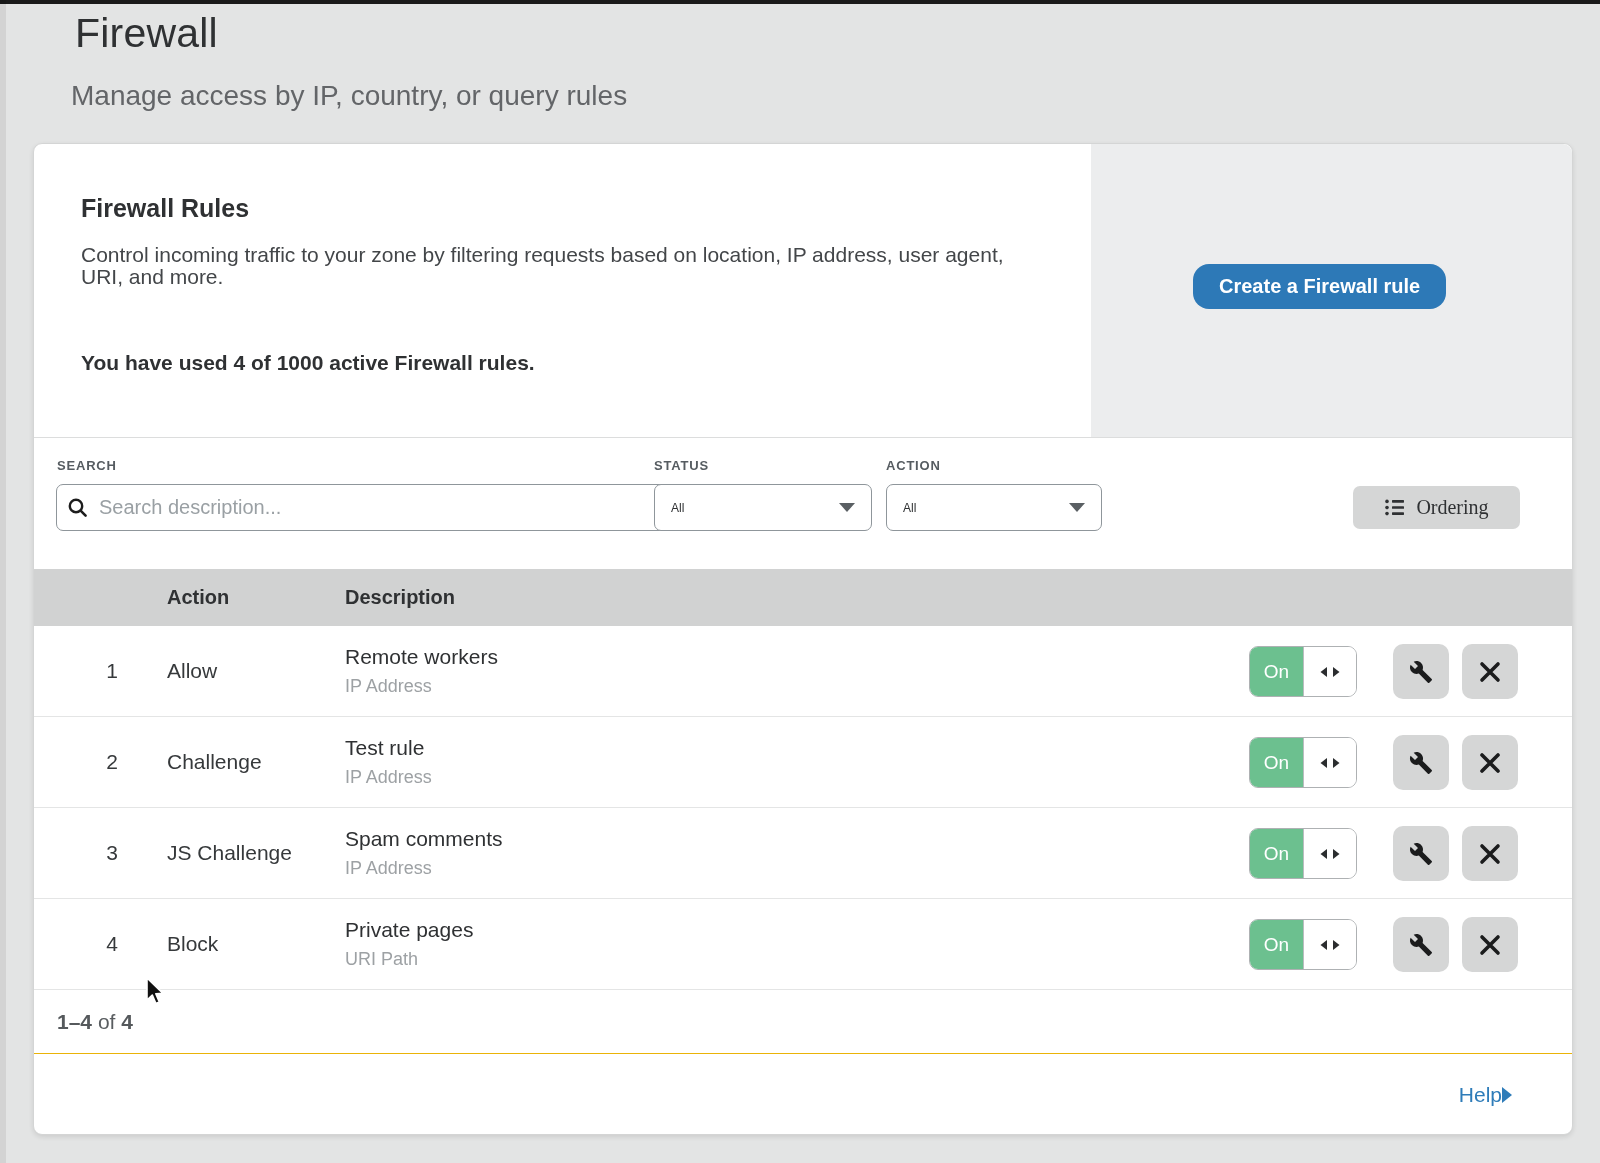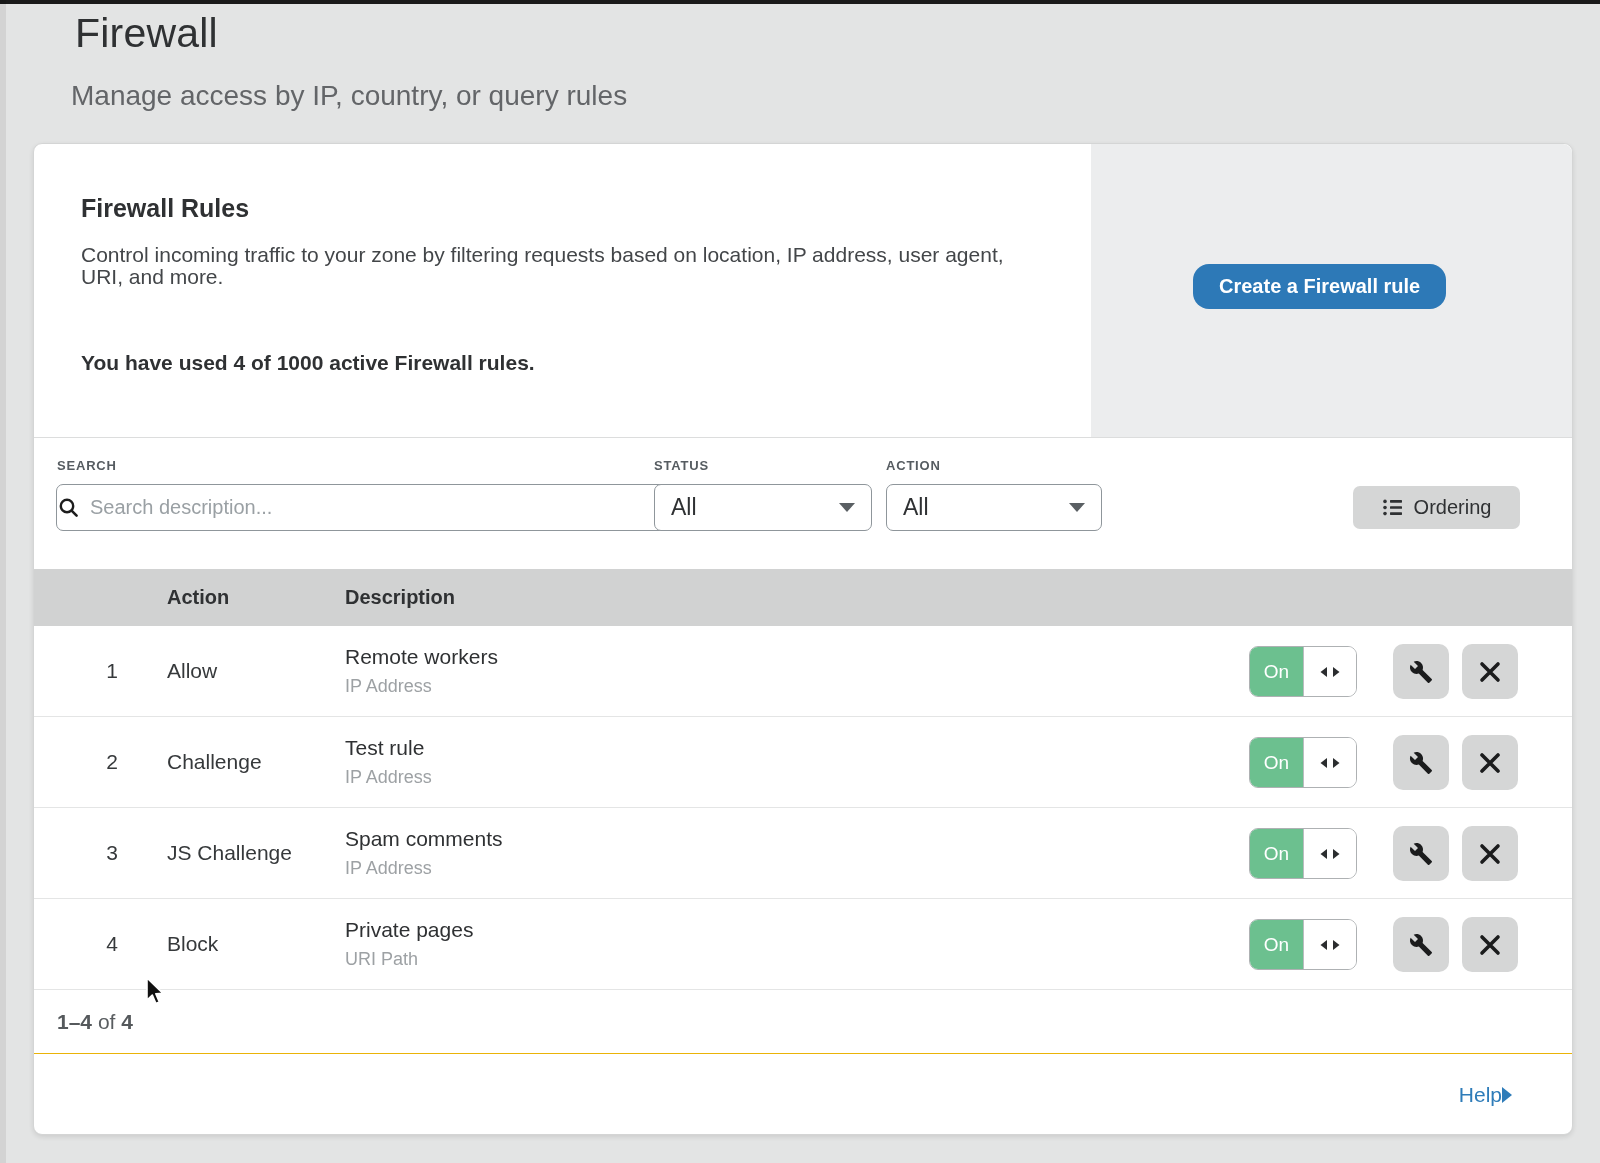--- a/index.html
+++ b/index.html
@@ -56,45 +56,45 @@
   .filter-section { position:relative; height:131px; }
   .filter-label {
     position:absolute; font-size:13px; font-weight:700; letter-spacing:0.8px; color:#565c61;
   }
   .lbl-search { left:23px; top:20px; }
   .lbl-status { left:620px; top:20px; }
   .lbl-action { left:852px; top:20px; }
   .search-box {
     position:absolute; left:22px; top:46px; width:678px; height:47px;
     border:1.5px solid #8f969b; border-radius:7px; background:#fff;
-    display:flex; align-items:center; padding:0 1px;
+    display:flex; align-items:center; padding:0 10px;
   }
   .search-box svg { flex:0 0 auto; margin-right:11px; }
   .search-box input {
     flex:1; border:none; outline:none; font-size:20px; color:#333;
     font-family:"Liberation Sans", sans-serif; background:transparent;
   }
   .search-box input::placeholder { color:#9aa0a4; }
   .select-box {
     position:absolute; top:46px; height:47px;
     border:1.5px solid #8f969b; border-radius:7px; background:#fff;
     display:flex; align-items:center; justify-content:space-between;
-    padding:0 16px; font-size:23px; color:#2f3133; cursor:pointer;
+    padding:0 16px; font-size:12px; color:#2f3133; cursor:pointer;
   }
   .sel-status { left:620px; width:218px; }
   .sel-action { left:852px; width:216px; }
   .chevron-down {
     width:0; height:0; border-left:8px solid transparent; border-right:8px solid transparent;
     border-top:9px solid #5a5f63;
   }
   .ordering-btn {
     position:absolute; left:1319px; top:48px; width:167px; height:43px;
     background:#d5d6d6; border:none; border-radius:7px; cursor:pointer;
     display:flex; align-items:center; justify-content:center; gap:11px;
-    font-size:20px; color:#2f3133; font-family:Liberation Sans, sans-serif;
+    font-size:20px; color:#2f3133; font-family:Liberation Serif, serif;
   }
 
   
   .table-header {
     position:relative; height:57px; background:#d1d2d2;
     display:flex; align-items:center;
   }
   .th { font-size:20px; font-weight:700; color:#2f3133; position:absolute; }
   .th-action { left:133px; }
   .th-desc { left:311px; }

